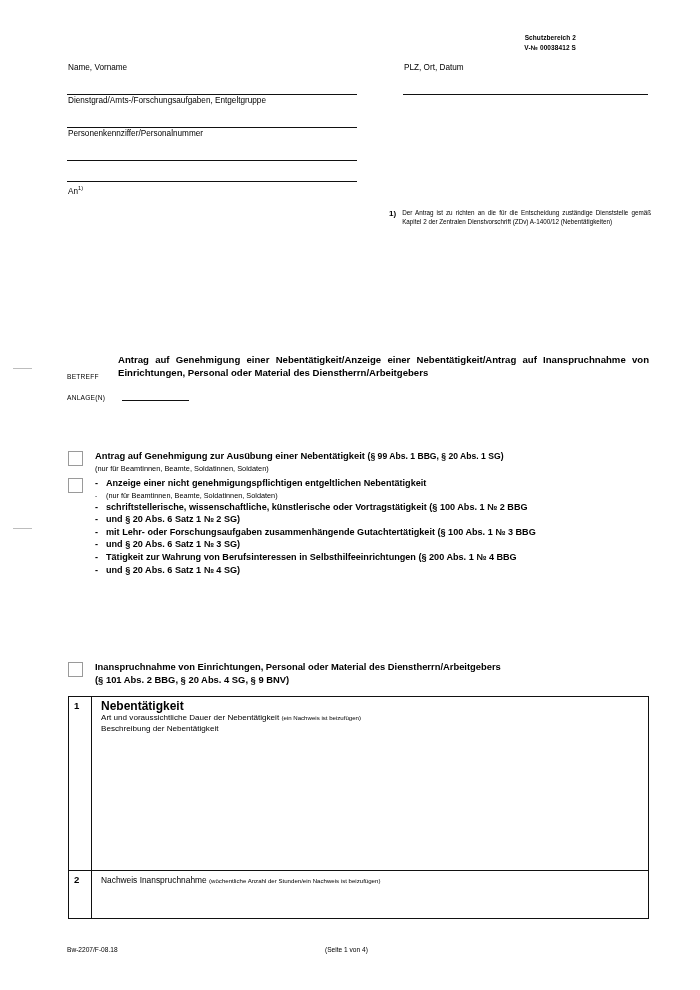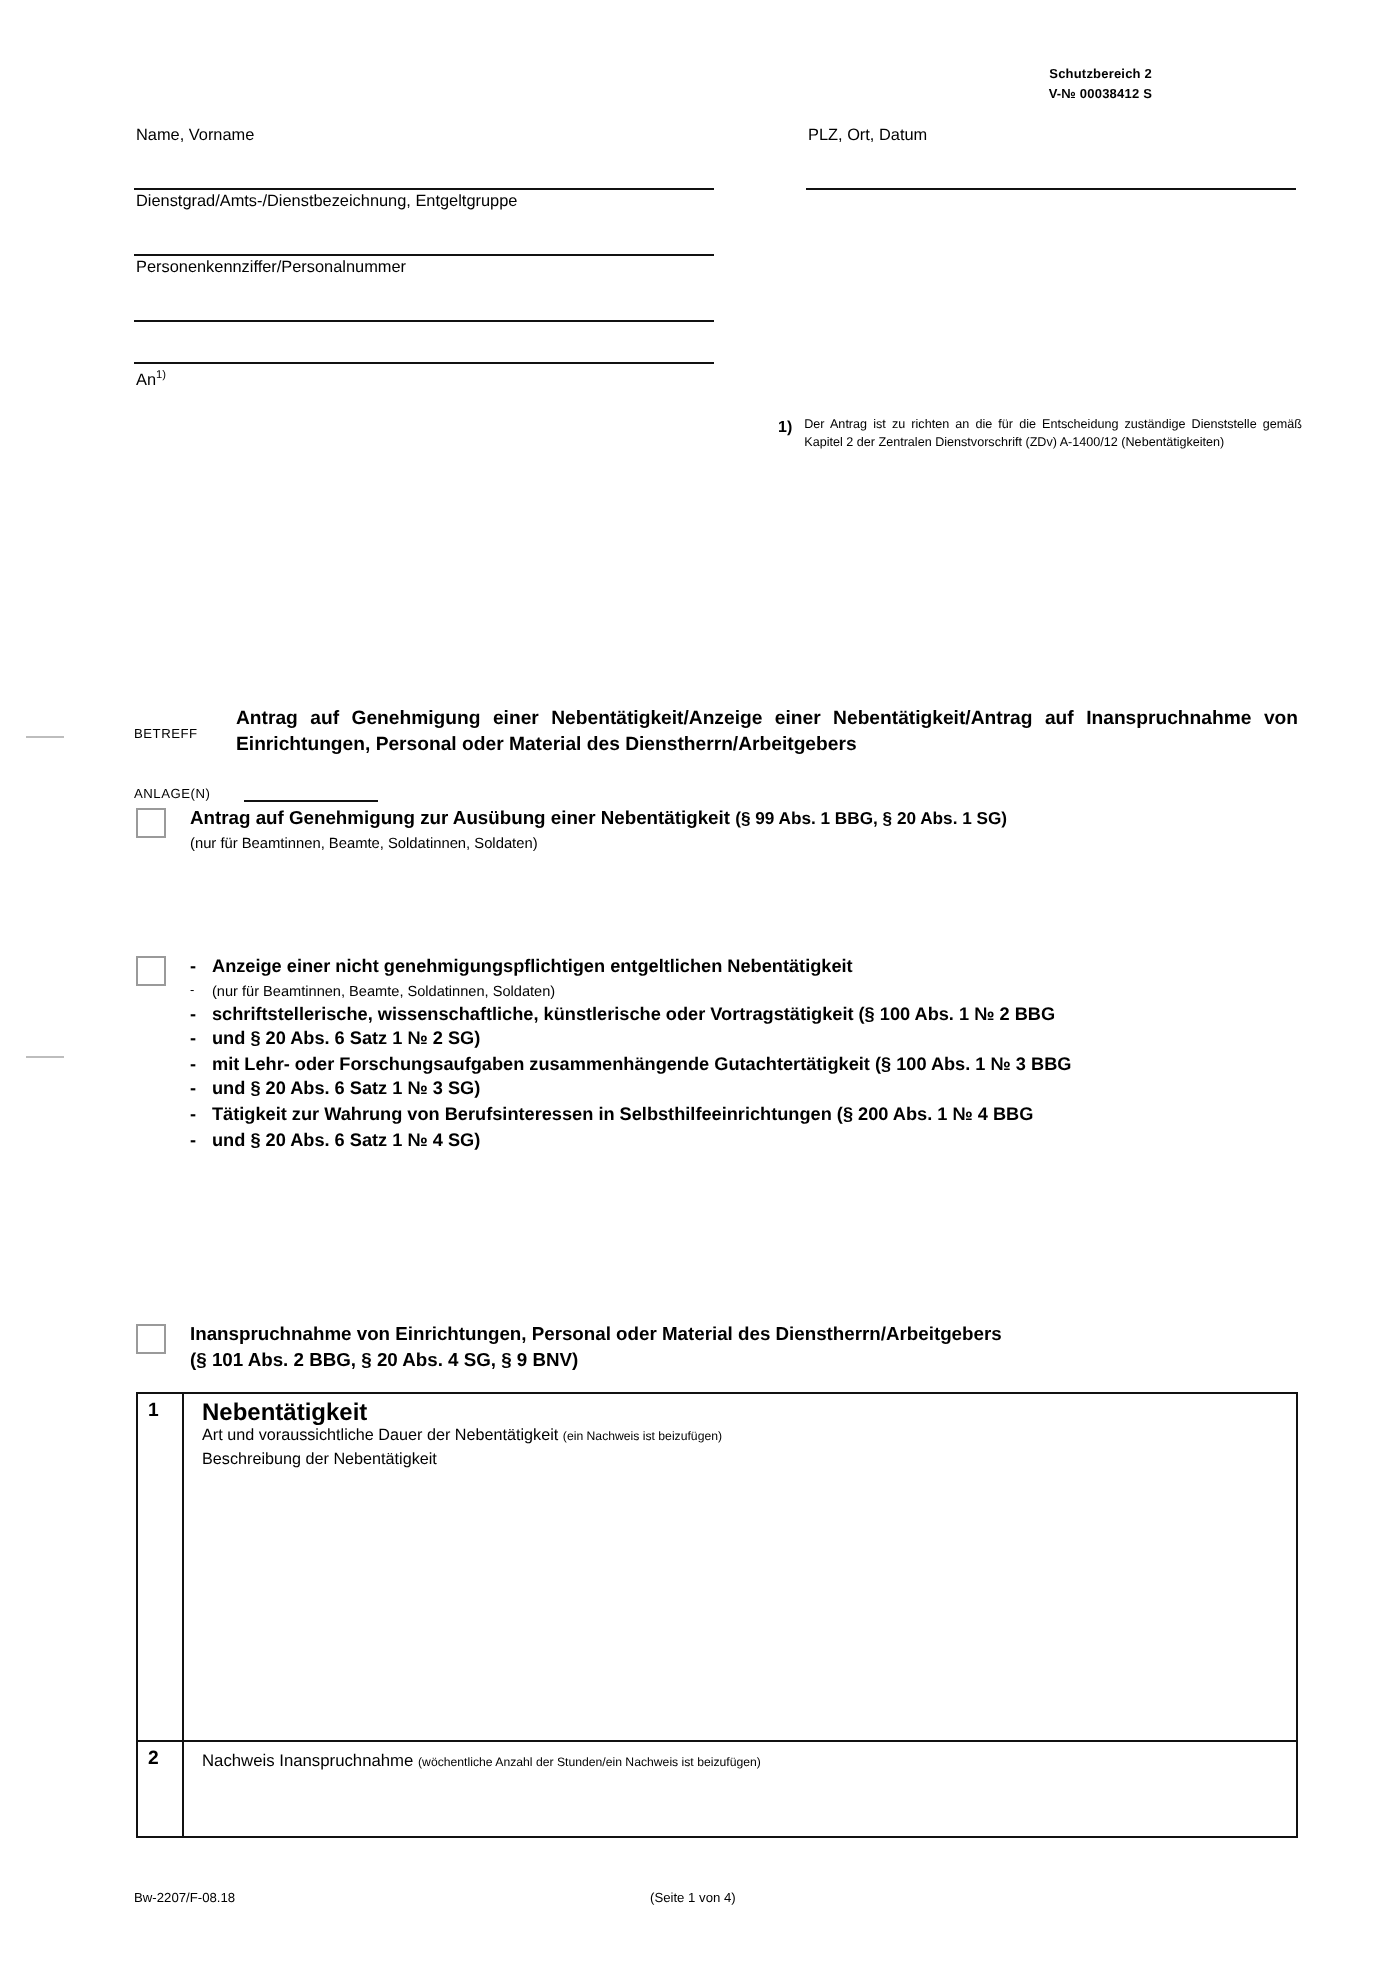--- a/index.html
+++ b/index.html
@@ -77,21 +77,21 @@
   }
   .fold-1 { top: 368px; }
   .fold-2 { top: 528px; }
 
   
   .betreff-row {
     position: absolute;
     left: 67px; top: 353px;
     width: 582px;
     display: flex;
-    align-items: center;
+    align-items: flex-end;
   }
   .betreff-key {
     flex: 0 0 51px;
     font-size: 6.6px;
     letter-spacing: .25px;
     padding-top: 3px;
   }
   .betreff-val {
     flex: 1;
     font-size: 9.6px;
@@ -158,21 +158,21 @@
     line-height: 12.6px;
   }
   .dash-line .dash { flex: 0 0 11px; }
   .dash-line.small {
     font-size: 7.3px;
     font-weight: normal;
     line-height: 11px;
   }
   .dash-line.small .dash { flex: 0 0 11px; font-size: 6.5px; }
 
-  .opt1 { top: 403px; }
+  .opt1 { top: 450px; }
   .opt2 { top: 477px; }
   .opt3 { top: 603px; }
   .opt4 { top: 661px; }
 
   .opt4 .opt-title { line-height: 12.8px; }
 
   
   .tbl {
     position: absolute;
     left: 68px; top: 696px;
@@ -229,21 +229,21 @@
   <div class="fold fold-2"></div>
 
   <div class="addr-left">
 
     <div class="field">
       <div class="field-label">Name, Vorname</div>
       <div class="rule rule-tall"></div>
     </div>
 
     <div class="field">
-      <div class="field-label">Dienstgrad/Amts-/Dienstbezeichnung, Entgeltgruppe</div>
+      <div class="field-label">Dienstgrad/Amts-/Forschungsaufgaben, Entgeltgruppe</div>
       <div class="rule rule-tall"></div>
     </div>
 
     <div class="field">
       <div class="field-label">Personenkennziffer/Personalnummer</div>
       <div class="rule rule-tall"></div>
     </div>
 
     <div class="field">
       <div class="rule rule-tall"></div>

